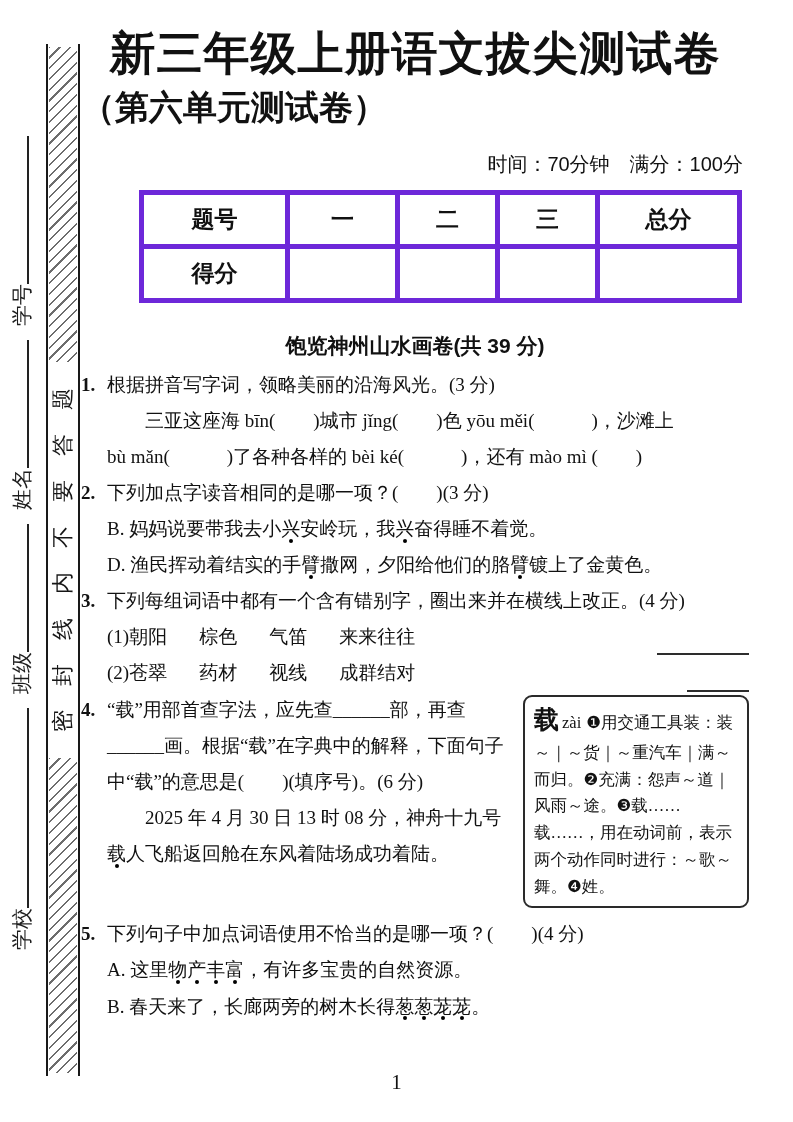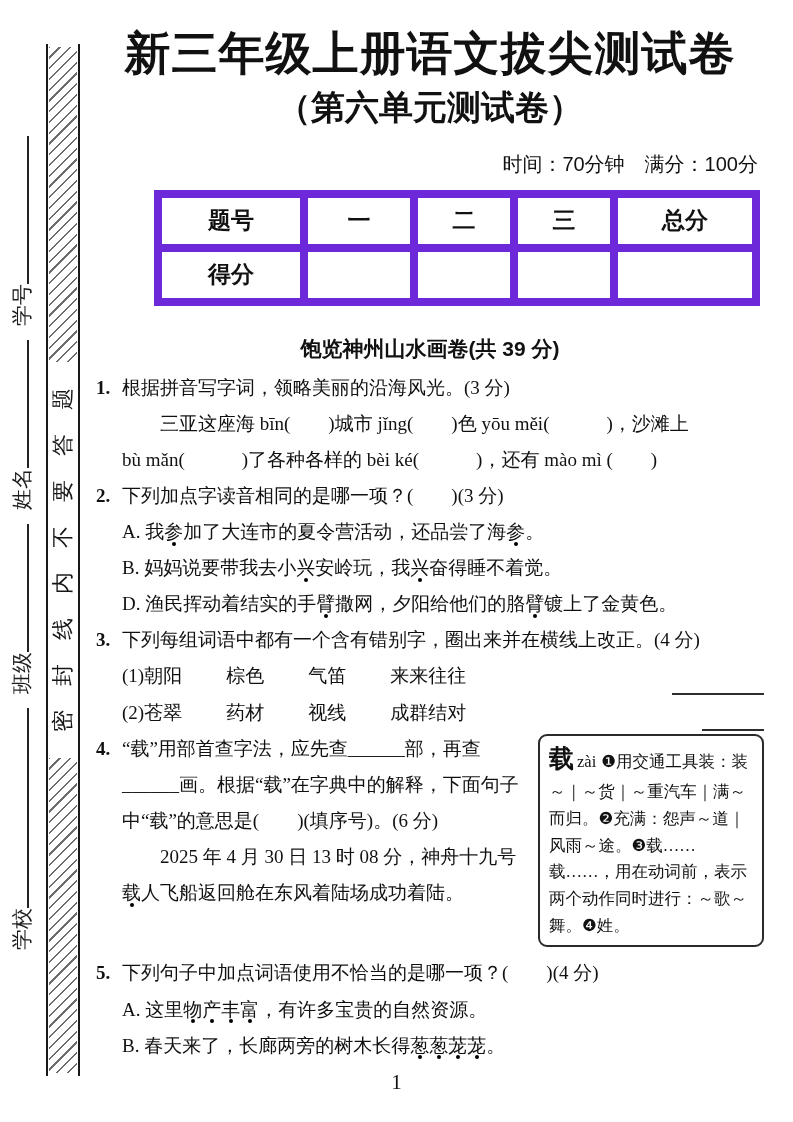--- a/index.html
+++ b/index.html
@@ -26,44 +26,44 @@
     position:absolute; left:50%; top:50%; width:1026px; height:28px;
     transform:translate(-50%,-50%) rotate(-90deg);
     display:flex; align-items:center;
   }
   .hatch { flex:1; height:100%;
     background:repeating-linear-gradient(45deg, transparent 0px, transparent 6px, #6d6d6d 6px, #6d6d6d 7.6px);
   }
   .seal-text { font-size:22px; letter-spacing:24px; padding-left:26px; padding-right:2px; white-space:nowrap; color:#161616; }
 
   
-  .content { position:absolute; left:96px; top:26px; width:668px; }
+  .content { position:absolute; left:81px; top:26px; width:668px; }
   .title   { text-align:center; font-family:"Liberation Sans", sans-serif; font-weight:700; font-size:46px; line-height:1.2; letter-spacing:1px; }
-  .subtitle{ text-align:center; font-family:"Liberation Sans", sans-serif; font-weight:700; font-size:34px; line-height:1.25; margin-top:5px; }
+  .subtitle{ font-family:"Liberation Sans", sans-serif; font-weight:700; font-size:34px; line-height:1.25; margin-top:5px; }
   .meta    { text-align:right; font-family:"Liberation Sans", sans-serif; font-size:20px; margin-top:22px; padding-right:6px; }
 
   table.score { border-collapse:collapse; margin:12px 0 0 58px; border:3px solid #111; }
-  table.score th, table.score td { border:8px solid #6d28d9; height:54px; text-align:center; vertical-align:middle; }
+  table.score th, table.score td { border:5px solid #6d28d9; height:54px; text-align:center; vertical-align:middle; }
   table.score th { font-size:23px; font-weight:700; }
   .c0{width:146px;} .c1{width:110px;} .c2{width:100px;} .c3{width:100px;} .c4{width:142px;}
 
   .section-title { text-align:center; font-family:"Liberation Sans", sans-serif; font-weight:700; font-size:21px; margin-top:29px; }
 
   .qs { margin-top:7px; font-size:19px; line-height:1.9; }
   .q  { position:relative; padding-left:26px; }
   .qnum { position:absolute; left:0; top:0; font-weight:700; }
   .nowrap { white-space:nowrap; }
   .indent { text-indent:2em; }
 
   .dchar { position:relative; }
   .dchar::after { content:""; position:absolute; left:50%; bottom:-0.20em; transform:translateX(-50%);
     width:4px; height:4px; border-radius:50%; background:#000; }
 
   .wordrow { display:flex; align-items:baseline; }
-  .wordrow .word { margin-left:44px; }
+  .wordrow .word { margin-left:32px; }
   .wordrow .pfx { }
   .ansblank { margin-left:auto; align-self:flex-end; border-bottom:2px solid #2d2d2d; height:6px; }
   .wb1 { width:92px; } .wb2 { width:62px; }
 
   .dictbox { float:right; width:226px; border:2px solid #2a2a2a; border-radius:9px;
     padding:3px 9px 6px 9px; margin:3px 0 8px 14px; font-size:16.5px; line-height:1.62; }
   .headword { font-size:25px; font-weight:700; }
   .pinyin { margin:0 5px 0 3px; }
   .clear { clear:both; }
 
@@ -119,21 +119,20 @@
       <div class="q">
         <span class="qnum">1.</span>
         <span>根据拼音写字词，领略美丽的沿海风光。(3 分)</span>
         <p class="indent nowrap">三亚这座海 bīn(　　)城市 jǐng(　　)色 yōu měi(　　　)，沙滩上</p>
         <p class="nowrap">bù mǎn(　　　)了各种各样的 bèi ké(　　　)，还有 mào mì (　　)</p>
       </div>
 
       <div class="q">
         <span class="qnum">2.</span>
         <span>下列加点字读音相同的是哪一项？(　　)(3 分)</span>
-        <p class="nowrap"><span>A.</span> <span>我<span class="dchar">参</span>加了大连市的夏令营活动，还品尝了海<span class="dchar">参</span>。</span></p>
         <p class="nowrap"><span>B.</span> <span>妈妈说要带我去小<span class="dchar">兴</span>安岭玩，我<span class="dchar">兴</span>奋得睡不着觉。</span></p>
         <p class="nowrap"><span>D.</span> <span>渔民挥动着结实的手<span class="dchar">臂</span>撒网，夕阳给他们的胳<span class="dchar">臂</span>镀上了金黄色。</span></p>
       </div>
 
       <div class="q">
         <span class="qnum">3.</span>
         <span>下列每组词语中都有一个含有错别字，圈出来并在横线上改正。(4 分)</span>
         <div class="wordrow">
           <span class="pfx">(1)</span>
             <span>朝阳</span>

